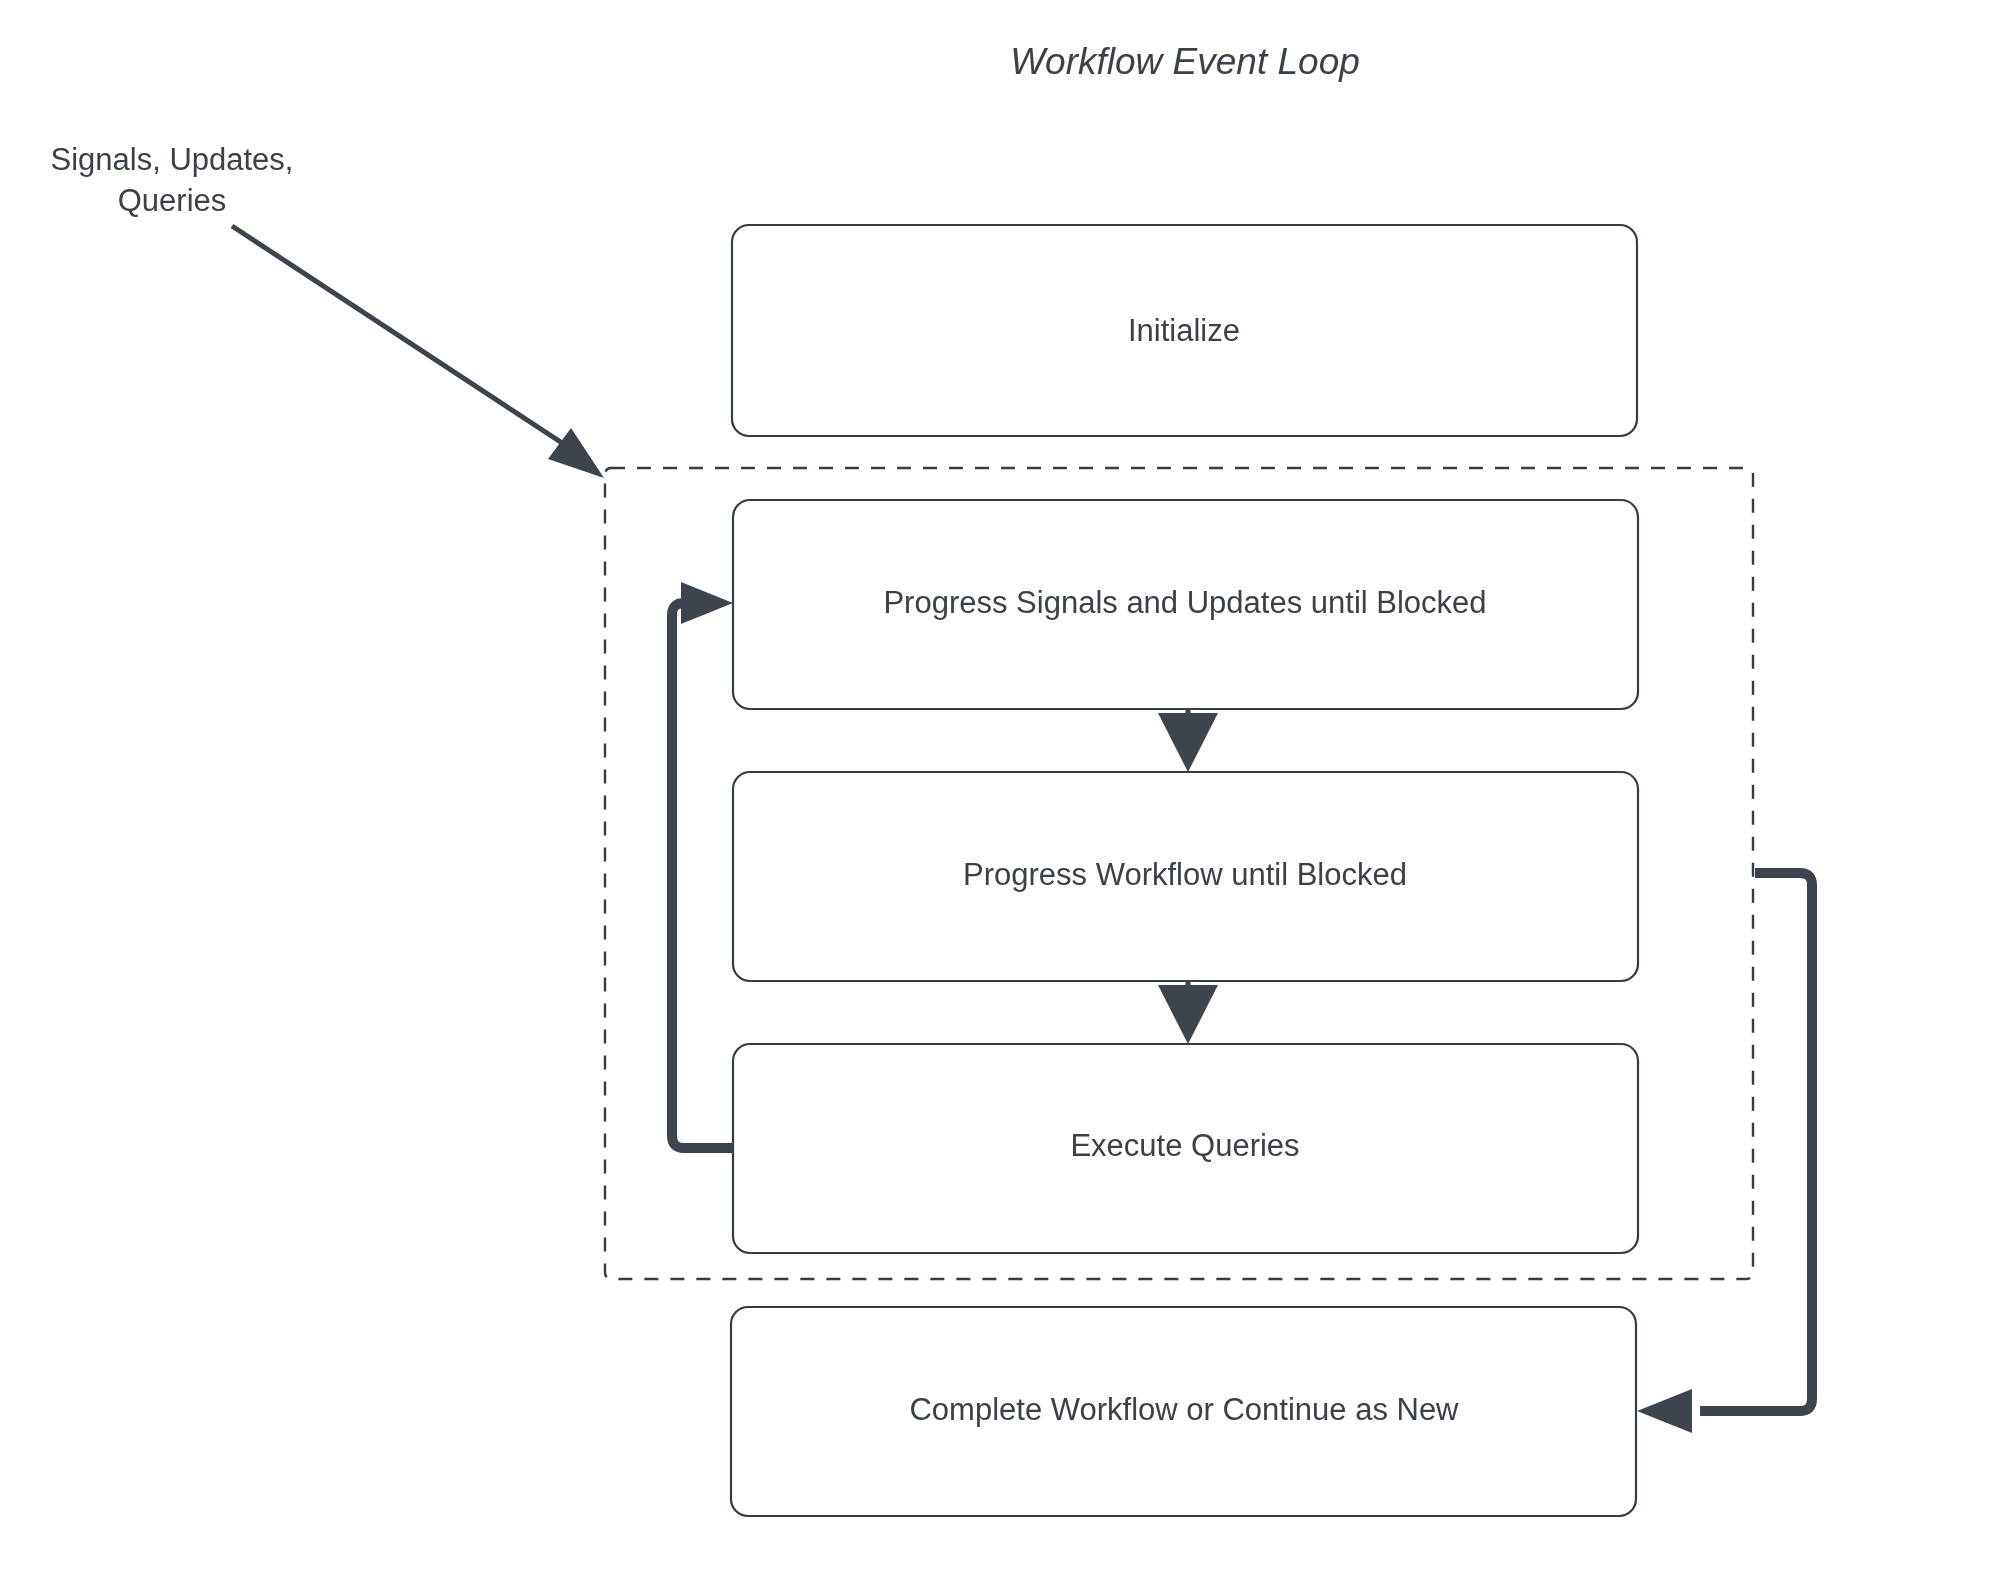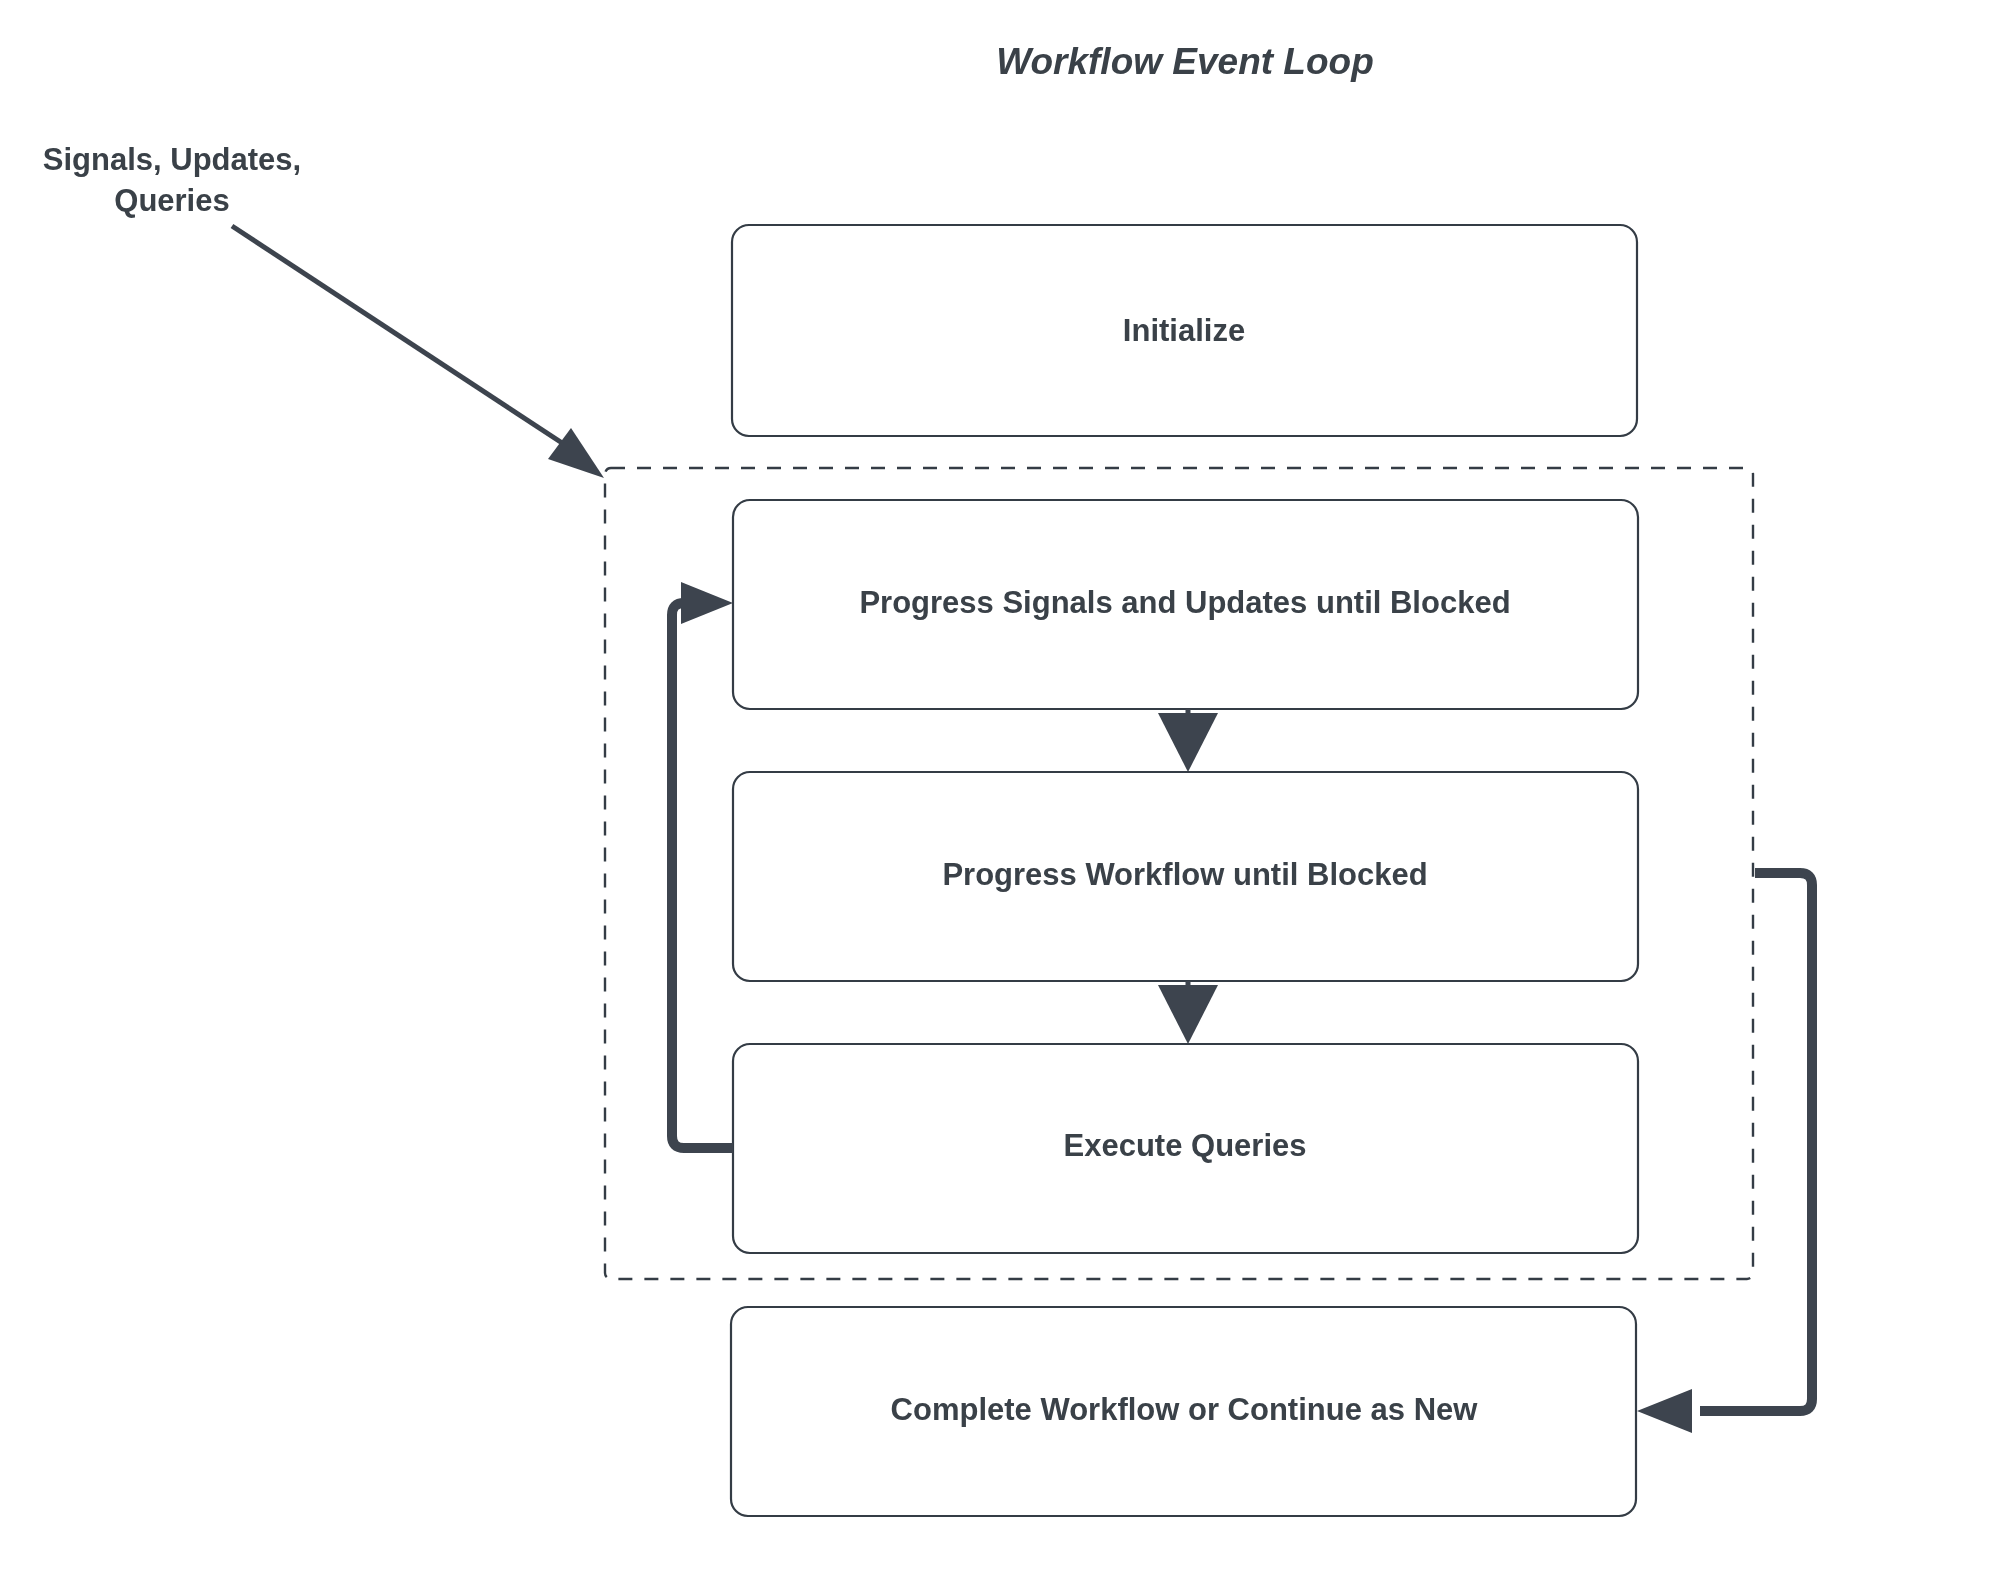--- a/index.html
+++ b/index.html
@@ -7,21 +7,20 @@
     padding: 0;
     background: #ffffff;
   }
   #canvas {
     position: relative;
     width: 2006px;
     height: 1576px;
     background: #ffffff;
     font-family: "Liberation Sans", sans-serif;
     overflow: hidden;
-    font-weight: bold;
   }
   svg#diagram {
     position: absolute;
     top: 0; left: 0;
     width: 2006px;
     height: 1576px;
   }
   .node-rect {
     fill: #ffffff;
     stroke: #343c45;

